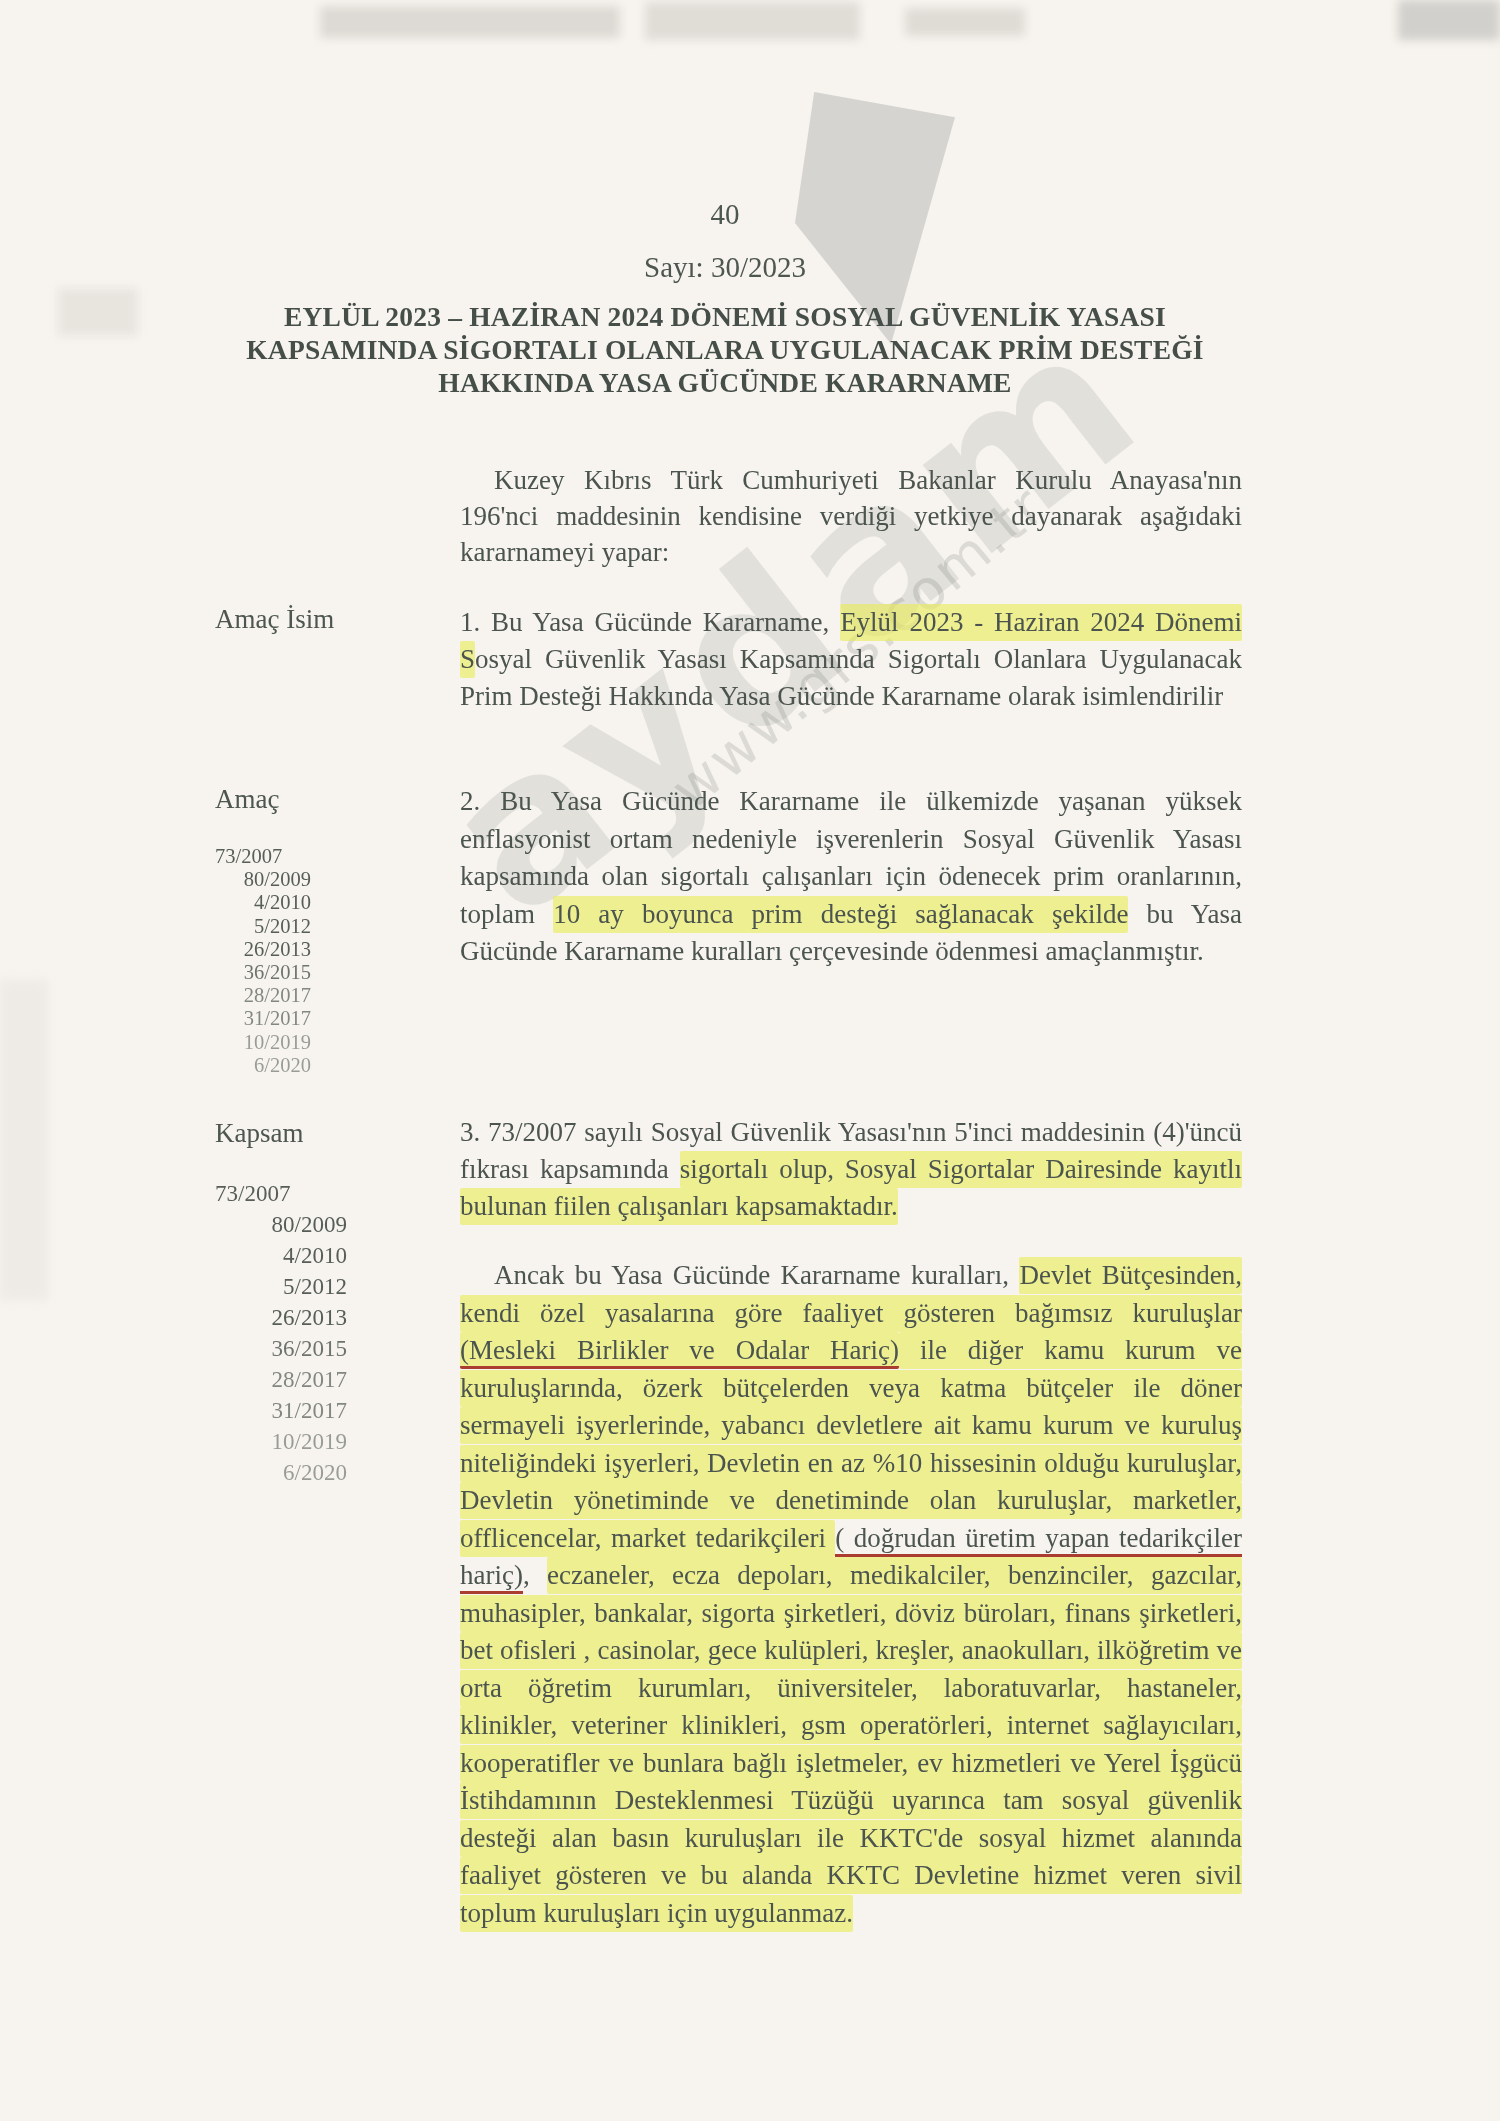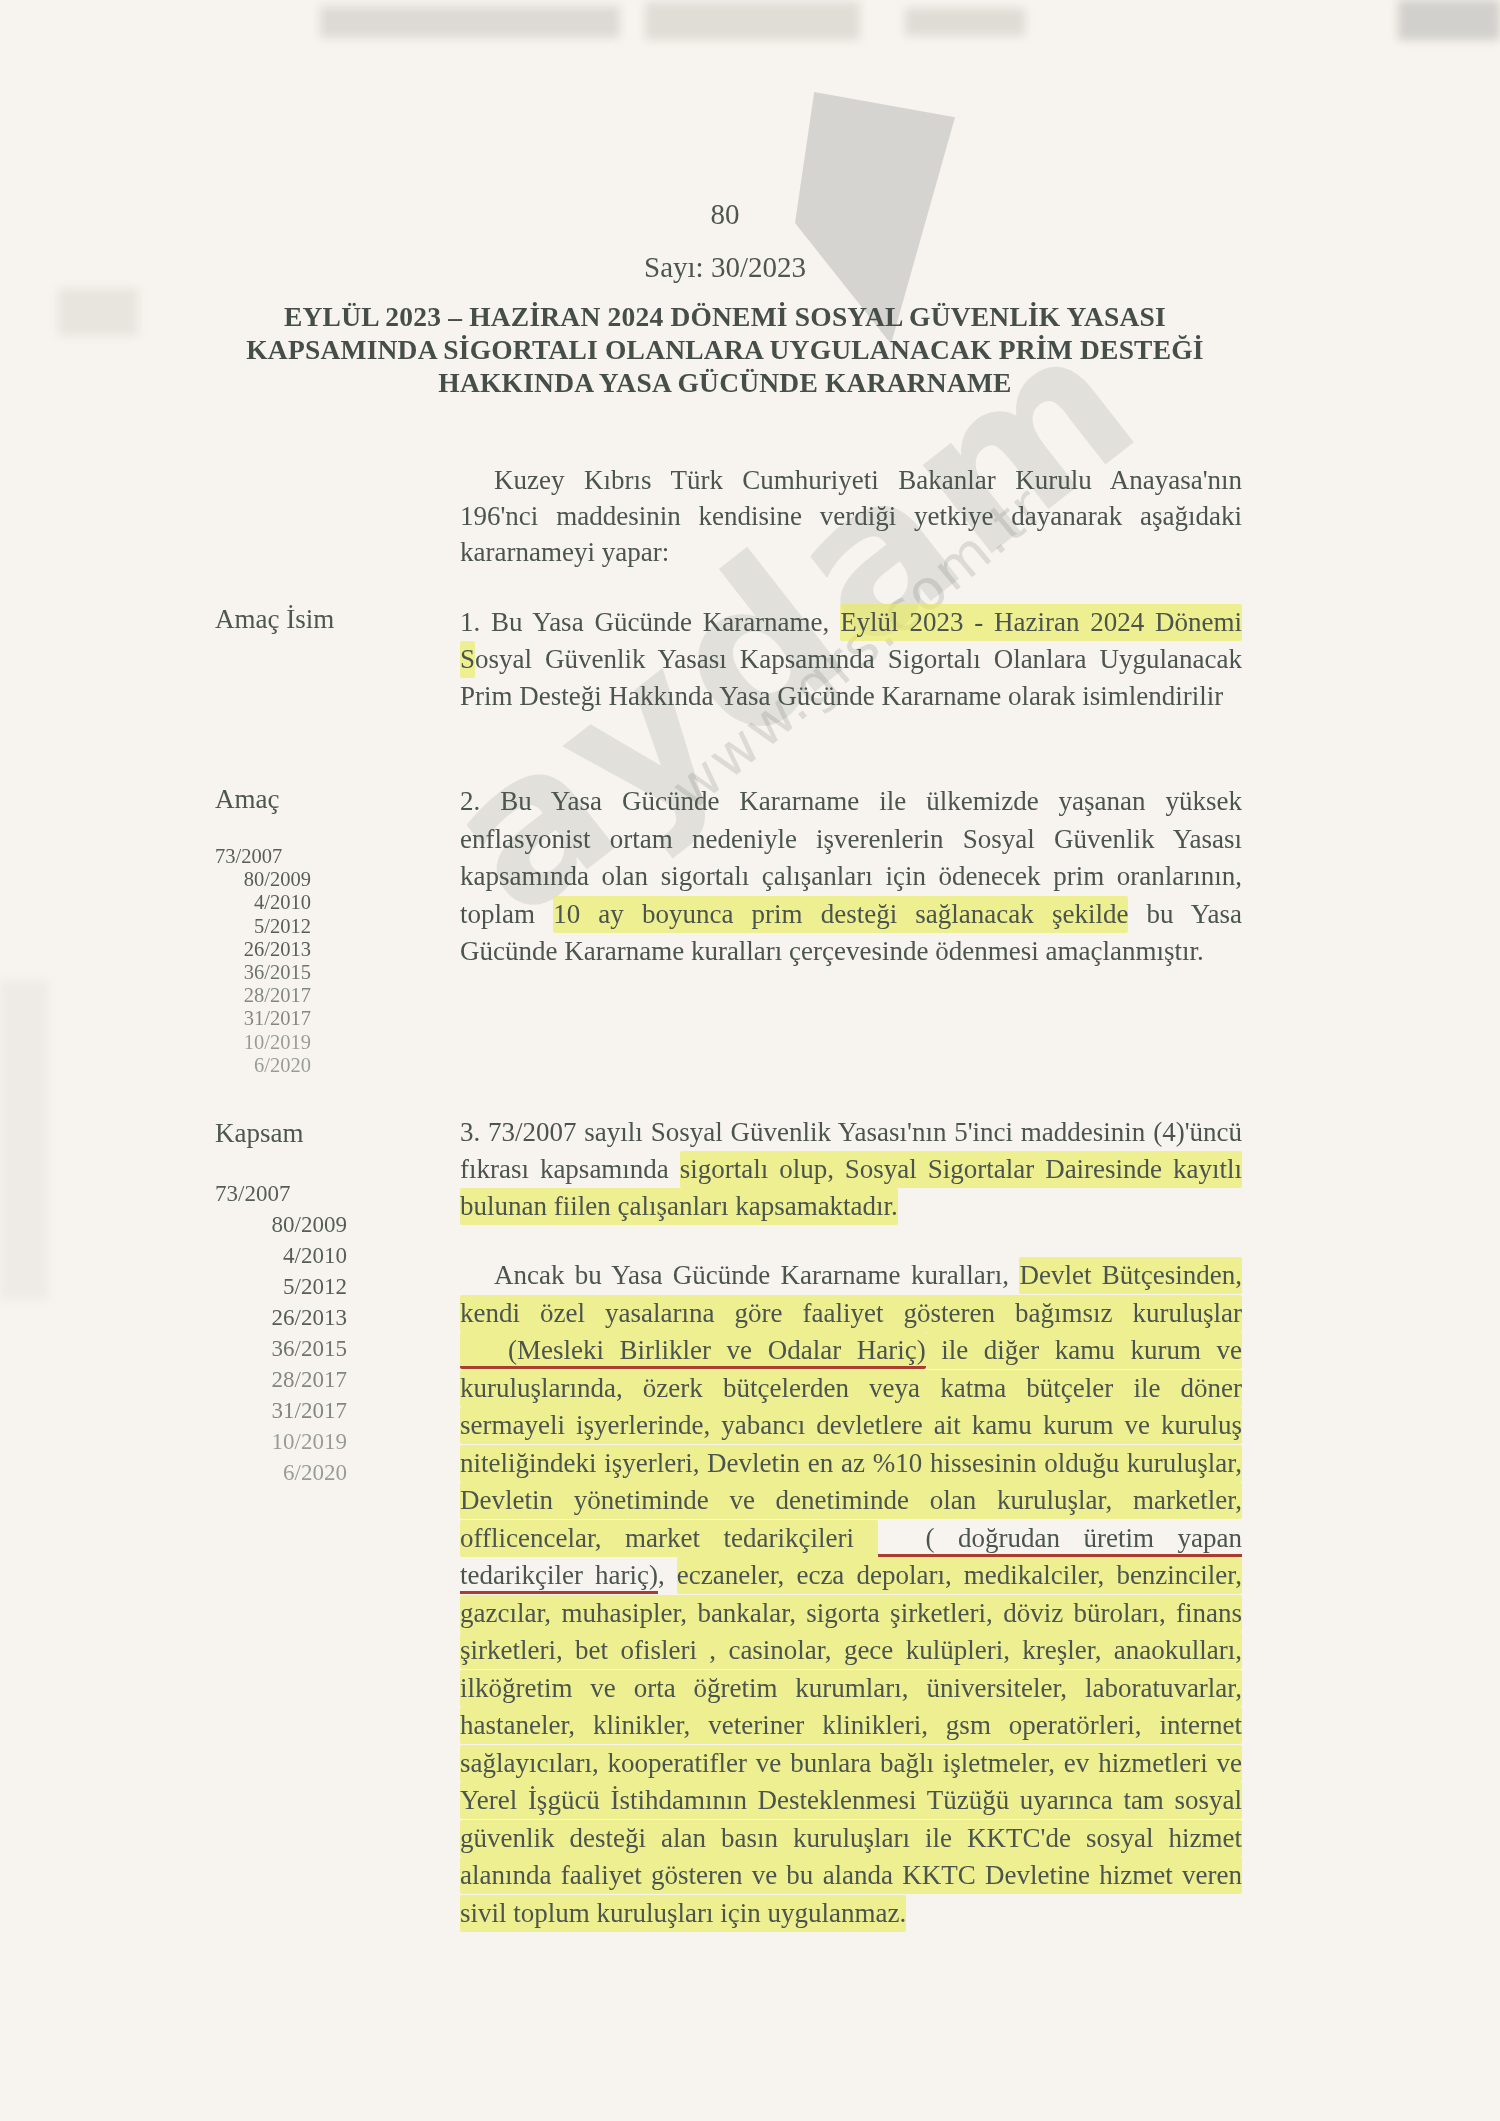--- a/index.html
+++ b/index.html
@@ -33,21 +33,21 @@
   .indent{text-indent:34px;}
   .par-preamble{top:462px;line-height:36px;}
   .par-1{top:604px;}
   .par-2{top:783px;line-height:37.5px;font-family:Liberation Serif, serif;}
   .par-3{top:1114px;}
   .par-4{top:1257px;line-height:37.5px;}
   
   .hl{background:var(--hl, rgba(232,236,86,.62));
       box-decoration-break:clone;-webkit-box-decoration-break:clone;
       padding:3px 0 4px;border-radius:2px;}
-  .redline{border-bottom:3px solid var(--red,#aa3c30);padding-bottom:1px;padding-left:48px;}
+  .redline{border-bottom:3px solid var(--red,#aa3c30);padding-bottom:1px;}
   
   .wm-big{position:absolute;left:390px;top:500px;font-size:205px;font-weight:bold;
           color:rgba(108,114,110,.15);transform:rotate(-38deg);letter-spacing:8px;
           font-family:"DejaVu Sans",sans-serif;white-space:nowrap;pointer-events:none;}
   .wm-url{position:absolute;left:625px;top:615px;font-size:56px;
           color:rgba(108,114,110,.20);transform:rotate(-40deg);letter-spacing:2px;
           font-family:"DejaVu Sans",sans-serif;white-space:nowrap;pointer-events:none;}
   .wm-shape{position:absolute;left:795px;top:92px;width:160px;height:252px;
             background:rgba(146,150,147,.33);
             clip-path:polygon(12% 0,100% 10%,60% 100%,0 52%);pointer-events:none;}
@@ -70,21 +70,21 @@
   <div class="smudge sm3"></div>
   <div class="smudge sm4"></div>
   <div class="smudge sm5"></div>
   <div class="smudge sm6"></div>
 
   <div class="wm-shape"></div>
   <div class="wm-big">aydam</div>
   <div class="wm-url">www.grs.com.tr</div>
 
   <div class="header">
-    <div class="page-number">80</div>
+    <div class="page-number">40</div>
     <div class="doc-number">Sayı: 30/2023</div>
     <div class="doc-title">
       <div>EYLÜL 2023 – HAZİRAN 2024 DÖNEMİ SOSYAL GÜVENLİK YASASI</div>
       <div>KAPSAMINDA SİGORTALI OLANLARA UYGULANACAK PRİM DESTEĞİ</div>
       <div>HAKKINDA YASA GÜCÜNDE KARARNAME</div>
     </div>
   </div>
 
   <div class="body-par par-preamble indent">Kuzey Kıbrıs Türk Cumhuriyeti Bakanlar Kurulu Anayasa'nın 196'nci maddesinin kendisine verdiği yetkiye dayanarak aşağıdaki kararnameyi yapar:</div>
 

